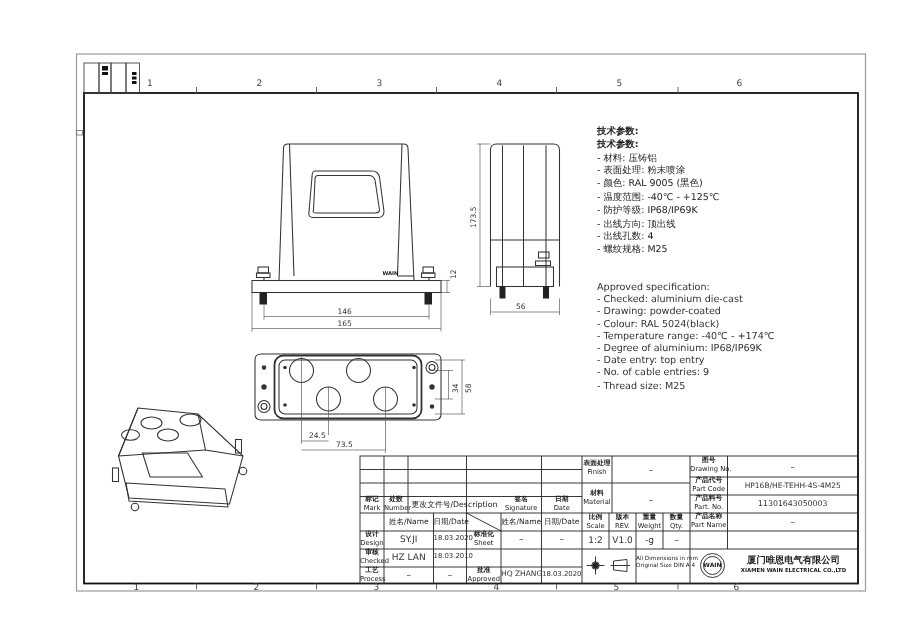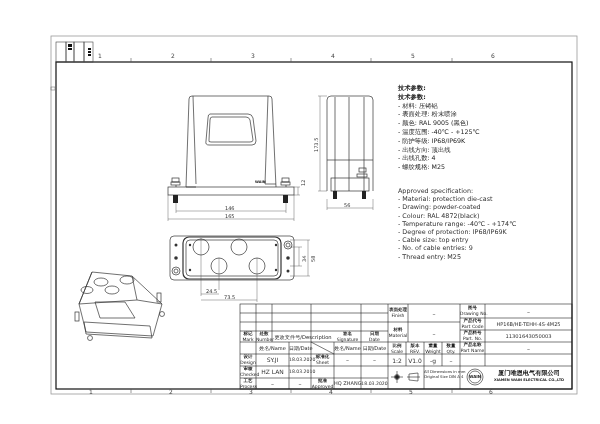--- a/index.html
+++ b/index.html
@@ -248,28 +248,28 @@
   <div>- 颜色: RAL 9005 (黑色)</div>
   <div>- 温度范围: -40℃ - +125℃</div>
   <div>- 防护等级: IP68/IP69K</div>
   <div>- 出线方向: 顶出线</div>
   <div>- 出线孔数: 4</div>
   <div>- 螺纹规格: M25</div>
 </div>
 
 <div class="abs spec-en" style="left:398px;top:187px;">
   <div>Approved specification:</div>
-  <div>- Material: protection die-cast</div>
+  <div>- Checked: aluminium die-cast</div>
   <div>- Drawing: powder-coated</div>
-  <div>- Colour: RAL 4872(black)</div>
+  <div>- Colour: RAL 5024(black)</div>
   <div>- Temperature range: -40℃ - +174℃</div>
-  <div>- Degree of protection: IP68/IP69K</div>
-  <div>- Cable size: top entry</div>
+  <div>- Degree of aluminium: IP68/IP69K</div>
+  <div>- Date entry: top entry</div>
   <div>- No. of cable entries: 9</div>
-  <div>- Thread entry: M25</div>
+  <div>- Thread size: M25</div>
 </div>
 
 <div class="abs tb" style="left:240px;top:331px;width:16px;">
   <span class="cn">标记</span>
     <span class="en">Mark</span>
 </div>
 <div class="abs tb" style="left:256px;top:331px;width:16px;">
   <span class="cn">处数</span>
     <span class="en">Number</span>
 </div>

